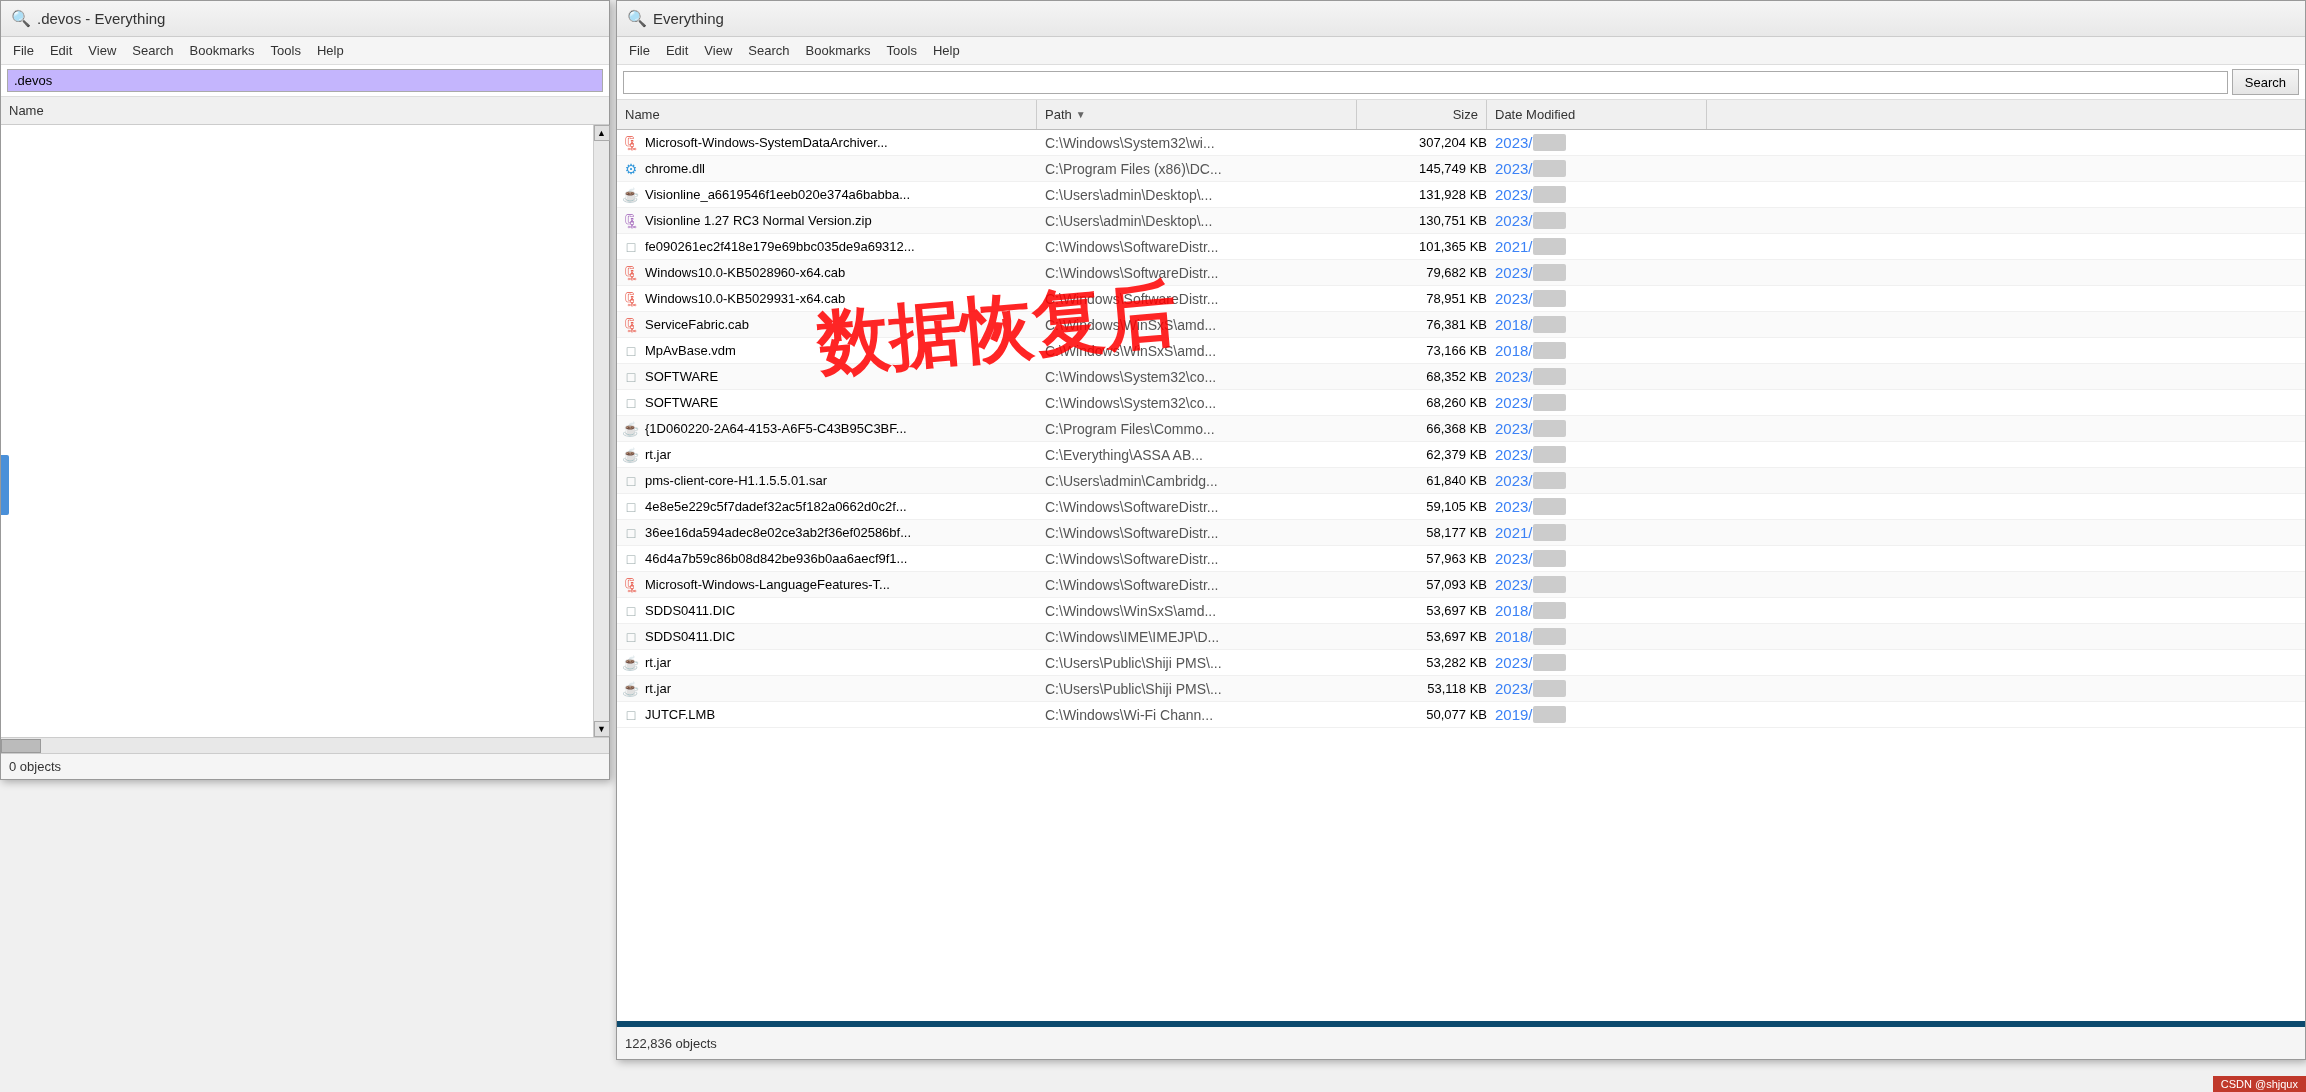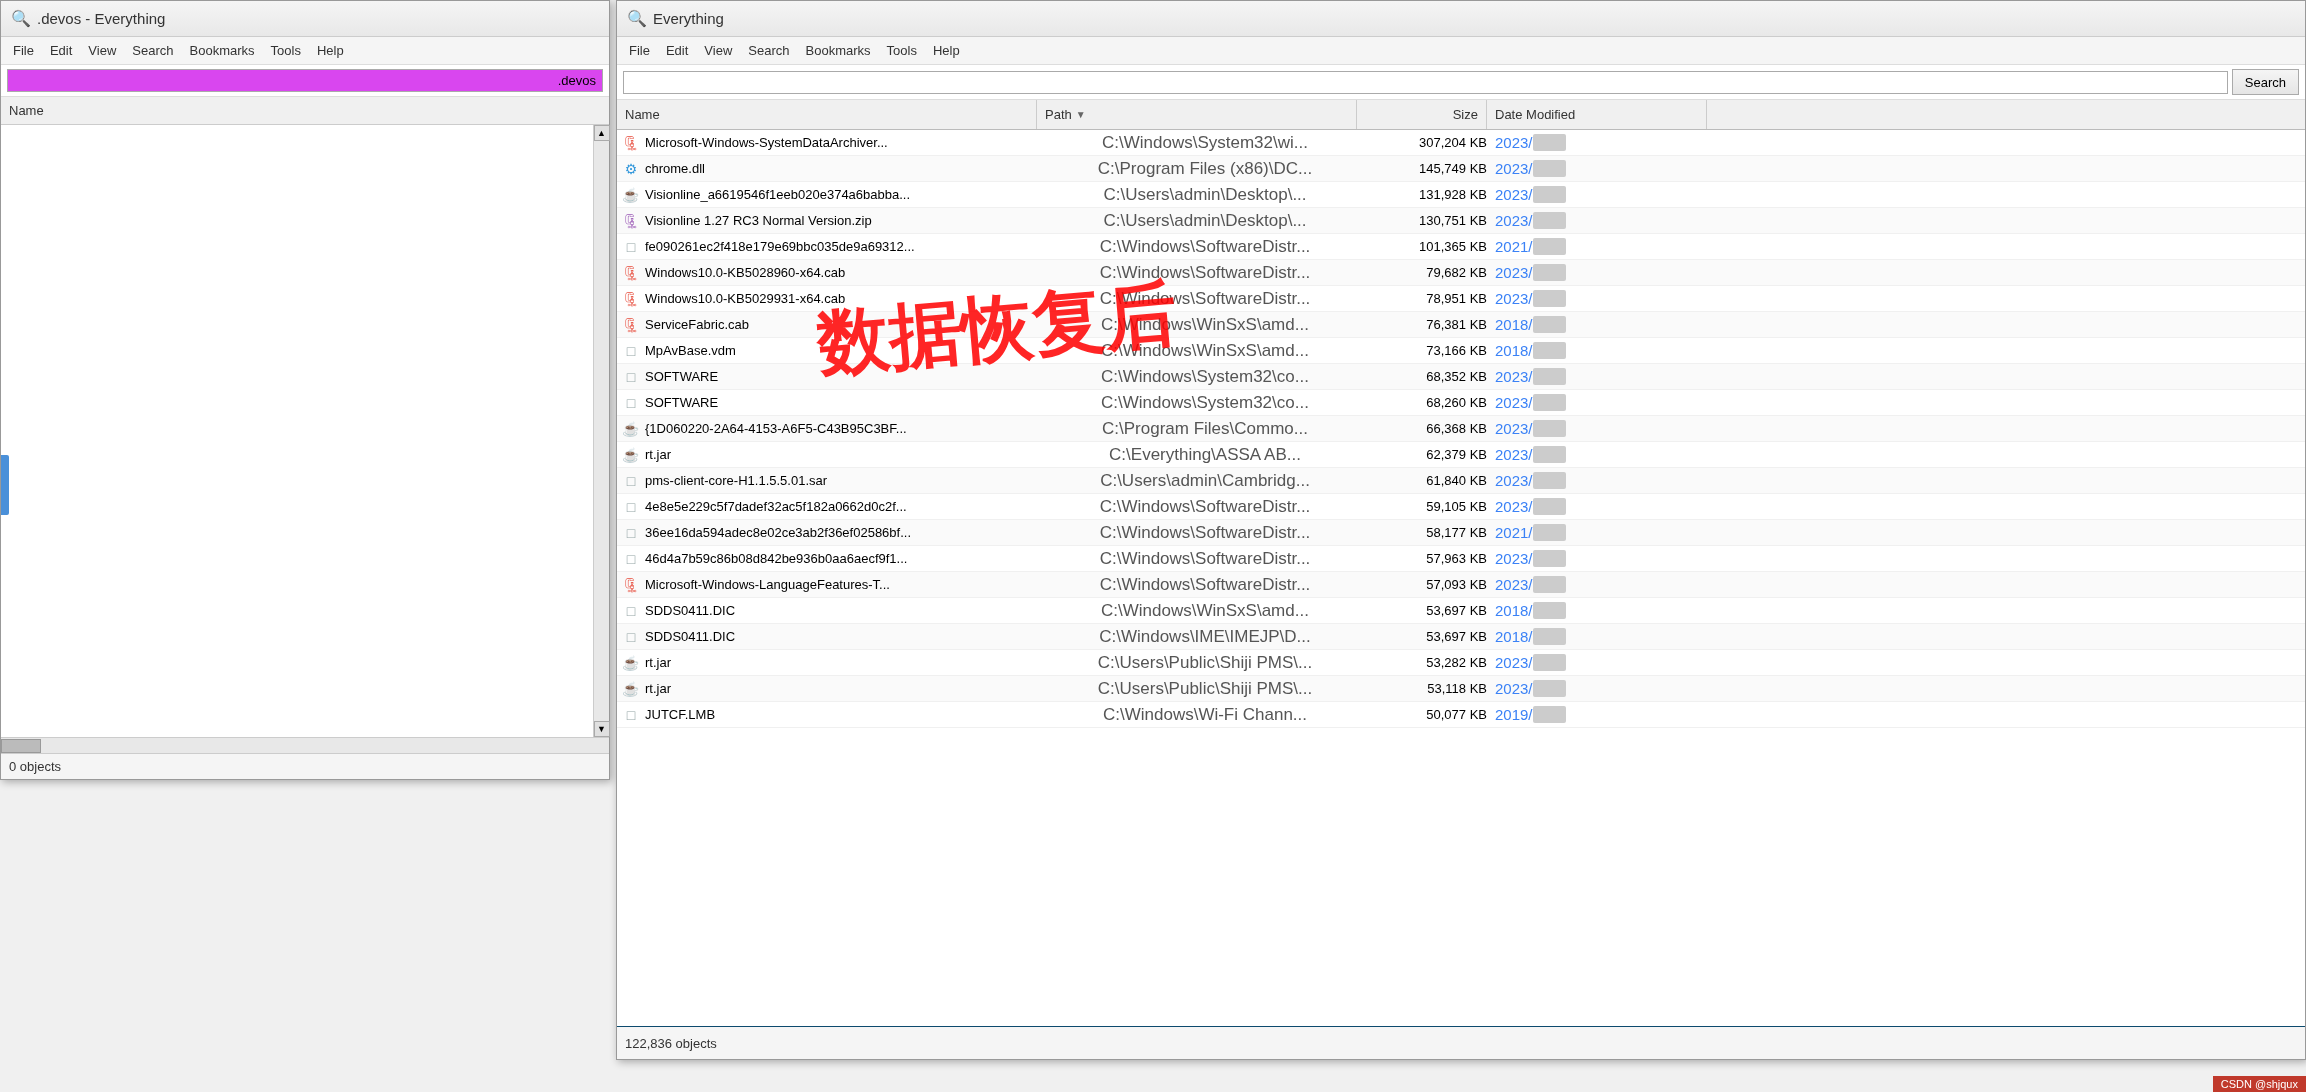--- a/index.html
+++ b/index.html
@@ -67,22 +67,21 @@
       padding: 4px 6px;
       border-bottom: 1px solid #ddd;
       background: #fff;
     }
     .search-input {
       width: 100%;
       border: 1px solid #aaa;
       padding: 3px 6px;
       font-size: 13px;
       outline: none;
-      background: #d946ef;
-      text-align: right;
+      background: #c4b5fd;
     }
     .column-header-left {
       display: flex;
       background: #f0f0f0;
       border-bottom: 1px solid #ccc;
       padding: 3px 8px;
       height: 28px;
       align-items: center;
     }
     .col-name-left {
@@ -276,23 +275,22 @@
       overflow: hidden;
       text-overflow: ellipsis;
       white-space: nowrap;
       font-size: 13px;
     }
     .file-cell-path {
       width: 320px;
       overflow: hidden;
       text-overflow: ellipsis;
       white-space: nowrap;
-      font-size: 17px;
+      font-size: 14px;
       color: #555;
-      text-align: center;
     }
     .file-cell-size {
       width: 130px;
       text-align: right;
       font-size: 13px;
       padding-right: 8px;
     }
     .file-cell-date {
       width: 220px;
       font-size: 15px;
@@ -301,21 +299,21 @@
     }
     .date-blurred {
       display: inline-block;
       background: #ccc;
       color: transparent;
       border-radius: 2px;
     }
     .status-bar-right {
       height: 26px;
       background: #f5f5f5;
-      border-top: 1px solid #0c4a6e;
+      border-top: 6px solid #0c4a6e;
       padding: 16px 8px;
       font-size: 13px;
       color: #333;
       display: flex;
       align-items: center;
     }
     
     .watermark {
       position: absolute;
       top: 280px;

